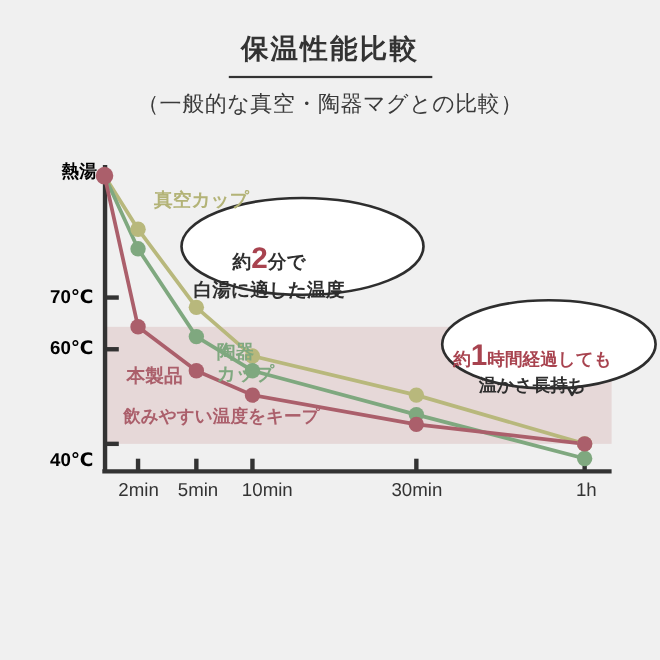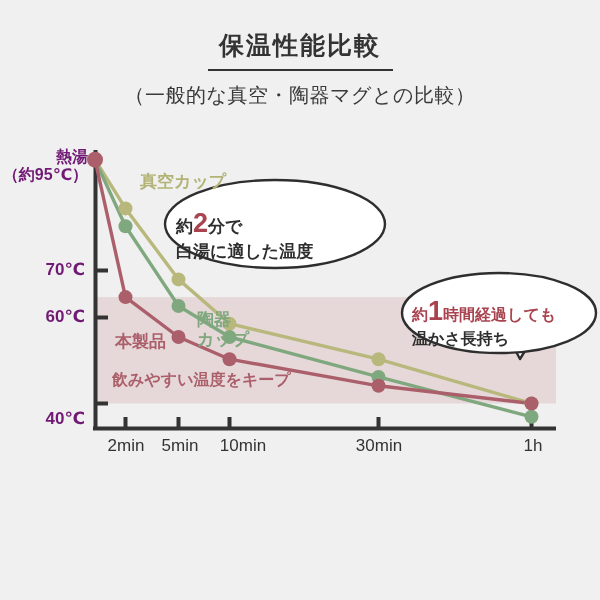--- a/index.html
+++ b/index.html
@@ -64,21 +64,21 @@
   .plot svg {
     display: block;
   }
 
   
   .ylab {
     position: absolute;
     text-align: right;
     font-size: 17px;
     font-weight: bold;
-    color: #701a75;
+    color: #000000;
     white-space: nowrap;
     line-height: 1.15;
   }
   .ylab-top {
     left: 0;
     top: 148px;
     width: 88px;
     font-size: 16px;
   }
   .ylab-top .l1 { display: block; }
@@ -124,24 +124,26 @@
   .lab-keep {
     left: 112px;
     top: 371px;
     color: #ab5f6b;
     font-size: 16px;
   }
 
   
   .bubble {
     position: absolute;
+    text-align: center;
     color: #2e2e2e;
     font-weight: bold;
     line-height: 1.25;
     white-space: nowrap;
+    margin-top: 12px;
   }
   .bubble .big {
     color: #a8434f;
     font-size: 27px;
     font-weight: bold;
   }
   .bubble .accent {
     color: #a8434f;
   }
   .bubble-1 {
@@ -232,21 +234,20 @@
 
       <g>
         <path d="M 520 359 L 505 331 L 538 330 Z" fill="#ffffff" stroke="#2e2e2e" stroke-width="2.4" stroke-linejoin="round"></path>
         <ellipse cx="499" cy="313" rx="97" ry="40" fill="#ffffff" stroke="#2e2e2e" stroke-width="2.4"></ellipse>
       </g>
     </svg>
   </div>
 
   <div class="ylab ylab-top">
     <span class="l1">熱湯</span>
-    <span class="l2">（約95℃）</span>
   </div>
   <div class="ylab ylab-70">70℃</div>
   <div class="ylab ylab-60">60℃</div>
   <div class="ylab ylab-40">40℃</div>
 
   <div class="xlab" style="left:126px;">2min</div>
   <div class="xlab" style="left:180px;">5min</div>
   <div class="xlab" style="left:243px;">10min</div>
   <div class="xlab" style="left:379px;">30min</div>
   <div class="xlab" style="left:533px;">1h</div>

